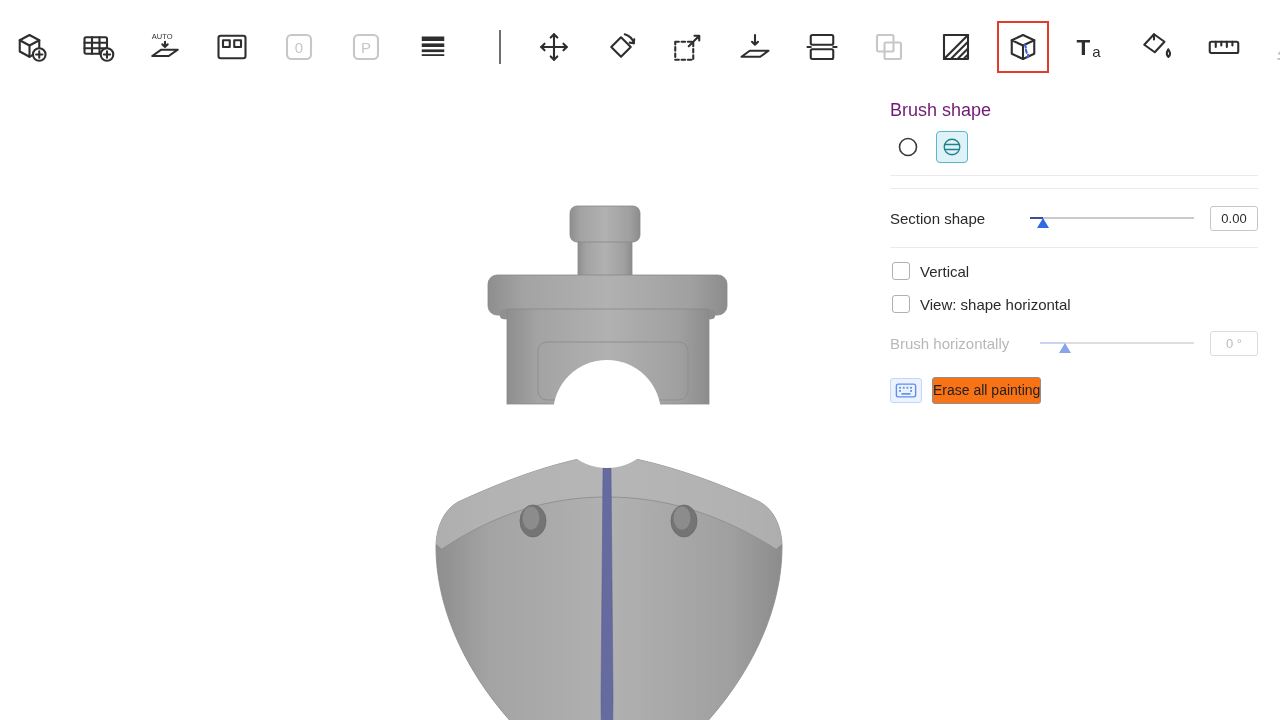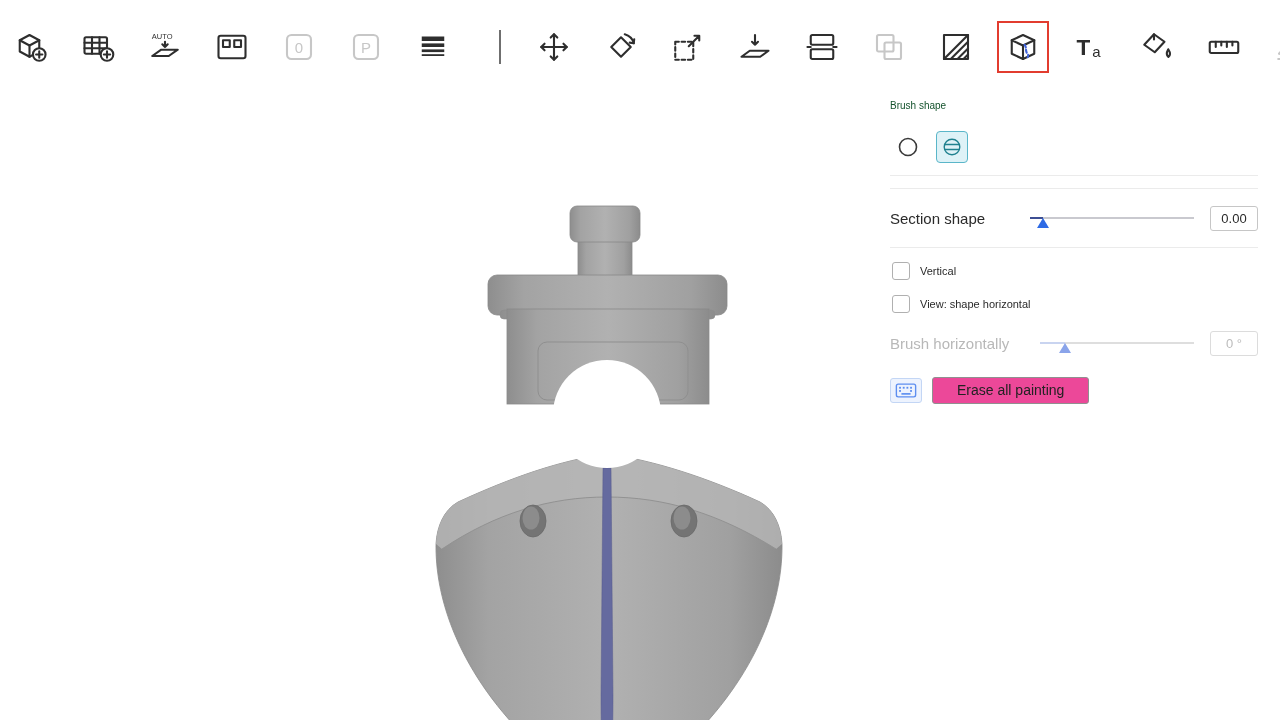--- a/index.html
+++ b/index.html
@@ -10,21 +10,21 @@
   .toolbar{position:absolute;left:8px;top:22px;height:50px;display:flex;align-items:center;gap:8px;}
   .tool{width:46px;height:46px;display:flex;align-items:center;justify-content:center;
         color:#2e2e2e;margin-right:13px;flex:0 0 auto;cursor:pointer;}
   .tool.disabled{color:#c7c7c7;cursor:default;}
   .tool.highlighted{outline:2px solid #e23c2f;outline-offset:1px;}
   .tb-sep{width:2px;height:34px;background:#6f6f6f;margin:0 22px;flex:0 0 auto;}
 
   
   .panel{position:absolute;left:876px;top:86px;width:396px;box-sizing:border-box;
          padding:14px 14px 16px 14px;background:#fff;}
-  .p-title{font-size:10px;color:#14532d;height:18px;}
+  .p-title{font-size:18px;color:#701a75;height:18px;}
   .shape-row{display:flex;align-items:center;gap:12px;margin:13px 0 2px 2px;height:32px;}
   .shape-opt{width:30px;height:30px;display:flex;align-items:center;justify-content:center;
              border-radius:4px;border:1px solid transparent;cursor:pointer;}
   .shape-opt.selected{background:#def2f7;border:1px solid #5ab6c9;}
   .sep{height:1px;background:#ebebeb;margin:12px 0;}
   .ctl-row{display:flex;align-items:center;height:34px;}
   .ctl-row .lbl{flex:0 0 140px;font-size:15px;color:#2a2a2a;}
   .slider{position:relative;height:18px;flex:1;margin-right:16px;cursor:pointer;}
   .slider .track{position:absolute;left:0;right:0;top:8px;height:2px;background:#c9c9cf;}
   .slider .fill{position:absolute;left:0;top:8px;height:2px;background:#3d4f93;}
@@ -32,26 +32,26 @@
                  border-right:6px solid transparent;border-bottom:10px solid #2e6be5;}
   .valbox{width:46px;height:23px;border:1px solid #c6c6c6;border-radius:3px;
           display:flex;align-items:center;justify-content:center;font-size:13px;color:#2a2a2a;}
   .ctl-row.disabled .lbl{color:#b8b8b8;flex-basis:150px;}
   .ctl-row.disabled .track{background:#dedede;}
   .ctl-row.disabled .fill{background:#c9d4f0;}
   .ctl-row.disabled .thumb{border-bottom-color:#8aa4ea;}
   .ctl-row.disabled .valbox{color:#bcbcbc;border-color:#dcdcdc;}
   .cb-row{display:flex;align-items:center;gap:10px;height:22px;margin:11px 0 11px 2px;}
   .cb{width:16px;height:16px;border:1px solid #b0b0b0;border-radius:3px;background:#fff;cursor:pointer;}
-  .cb-lbl{font-size:11px;color:#2a2a2a;}
+  .cb-lbl{font-size:15px;color:#2a2a2a;}
   .btn-row{display:flex;align-items:center;margin-top:16px;height:28px;}
   .kbd-btn{width:30px;height:23px;border:1px solid #c3d6f5;background:#edf3fe;border-radius:3px;
            display:flex;align-items:center;justify-content:center;margin-right:10px;cursor:pointer;}
-  .erase-btn{height:27px;border:1px solid #909090;border-radius:3px;background:#ec4899;
-             padding:0 24px;font-size:14px;color:#222;font-family:"Liberation Sans",sans-serif;cursor:pointer;}
+  .erase-btn{height:27px;border:1px solid #909090;border-radius:3px;background:#f97316;
+             padding:0 0;font-size:14px;color:#222;font-family:"Liberation Sans",sans-serif;cursor:pointer;}
 
   
   .viewport{position:absolute;left:0;top:84px;width:1280px;height:636px;}
   .model{position:absolute;left:408px;top:112px;width:404px;height:596px;}
 </style>
 </head>
 <body>
 
 <div id="app">
 

